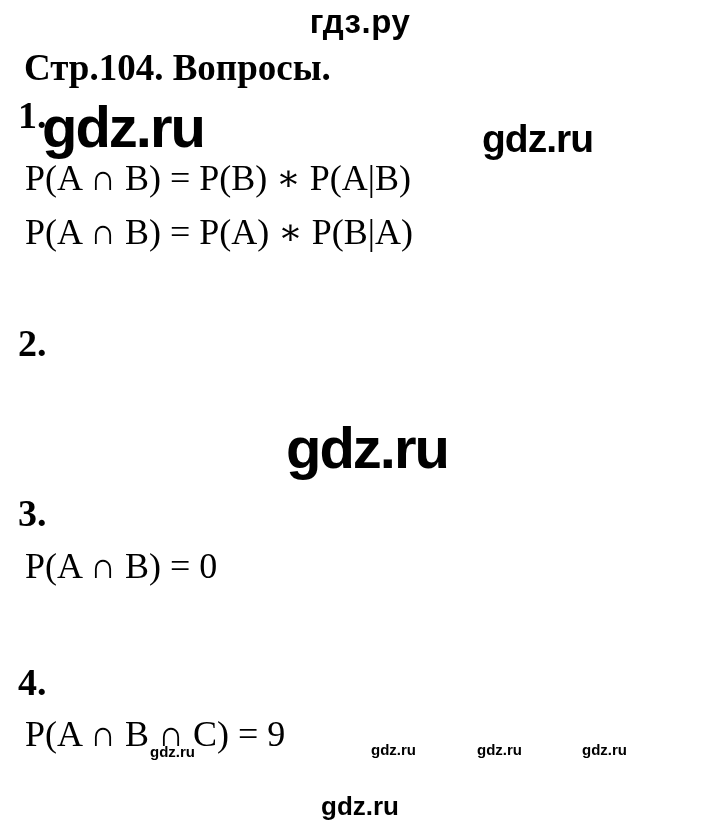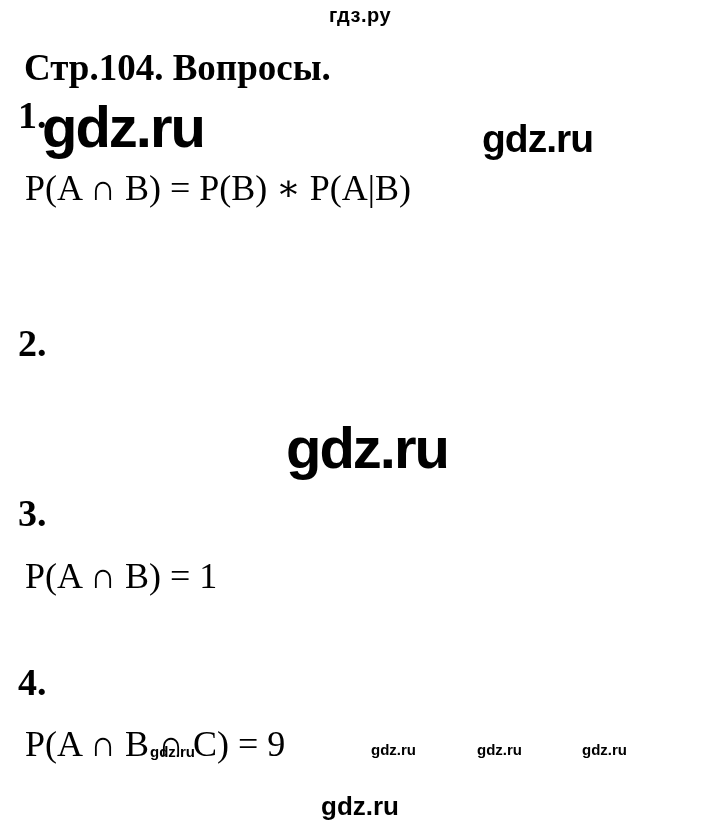--- a/index.html
+++ b/index.html
@@ -17,21 +17,21 @@
     font-family: "Liberation Serif", "DejaVu Serif", serif;
   }
   .abs { position: absolute; line-height: 1; white-space: nowrap; }
 
   
   .wm {
     font-family: "Liberation Sans", "DejaVu Sans", sans-serif;
     font-weight: bold;
     color: #000000;
   }
-  .wm-header   { top: 5px;  left: 0; width: 720px; text-align: center; font-size: 20px; letter-spacing: 0.5px; }
+  .wm-header   { top: 5px;  left: 0; width: 720px; text-align: center; font-size: 33px; letter-spacing: 0.5px; }
   .wm-inline   { top: 98px;  left: 42px;  font-size: 58px; letter-spacing: -2px; }
   .wm-right    { top: 119px; left: 482px; font-size: 39px; letter-spacing: -1px; }
   .wm-center   { top: 419px; left: 286px; font-size: 58px; letter-spacing: -2px; }
   .wm-small    { font-size: 15px; }
   .wm-overlay  { top: 744px; left: 150px; font-size: 15px; }
   .wm-footer   { top: 793px; left: 0; width: 720px; text-align: center; font-size: 26px; }
 
   
   .title {
     top: 49px; left: 24px;
@@ -44,21 +44,20 @@
   .sec-1 { top: 96px; }
   .sec-2 { top: 324px; }
   .sec-3 { top: 494px; }
   .sec-4 { top: 663px; }
 
   
   .formula {
     left: 25px;
     font-size: 36px;
     font-family: "Liberation Serif", "DejaVu Serif", serif;
-    margin-top: 10px;
   }
   .f-1a { top: 160px; }
   .f-1b { top: 214px; }
   .f-2a { top: 376px; }
   .f-3a { top: 548px; }
   .f-4a { top: 716px; }
 
   .wm-row-1 { top: 742px; left: 371px; }
   .wm-row-2 { top: 742px; left: 477px; }
   .wm-row-3 { top: 742px; left: 582px; }
@@ -69,26 +68,27 @@
 <div class="page">
 
   <div class="abs wm wm-header">гдз.ру</div>
 
   <div class="abs title">Стр.104. Вопросы.</div>
 
   <div class="abs sec-num sec-1">1.</div>
   <div class="abs wm wm-inline">gdz.ru</div>
   <div class="abs wm wm-right">gdz.ru</div>
   <div class="abs formula f-1a">P(A ∩ B) = P(B) ∗ P(A|B)</div>
+  <div class="abs formula f-1b">P(A ∩ B) = P(A) ∗ P(B|A)</div>
 
   <div class="abs sec-num sec-2">2.</div>
   <div class="abs wm wm-center">gdz.ru</div>
 
   <div class="abs sec-num sec-3">3.</div>
-  <div class="abs formula f-3a">P(A ∩ B) = 1</div>
+  <div class="abs formula f-3a">P(A ∩ B) = 0</div>
 
   <div class="abs sec-num sec-4">4.</div>
   <div class="abs formula f-4a">P(A ∩ B ∩ C) = 9</div>
   <div class="abs wm wm-small wm-overlay">gdz.ru</div>
 
   <div class="abs wm wm-small wm-row-1">gdz.ru</div>
   <div class="abs wm wm-small wm-row-2">gdz.ru</div>
   <div class="abs wm wm-small wm-row-3">gdz.ru</div>
 
   <div class="abs wm wm-footer">gdz.ru</div>

